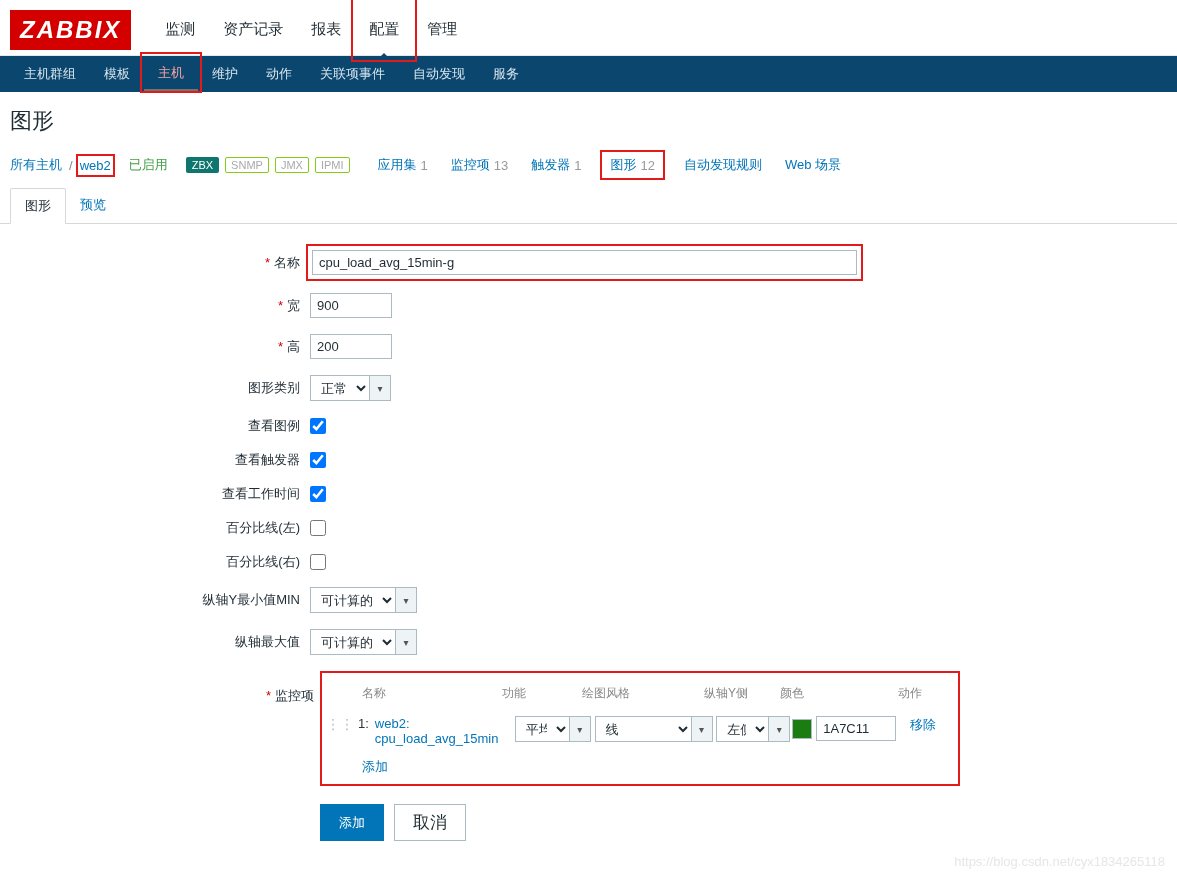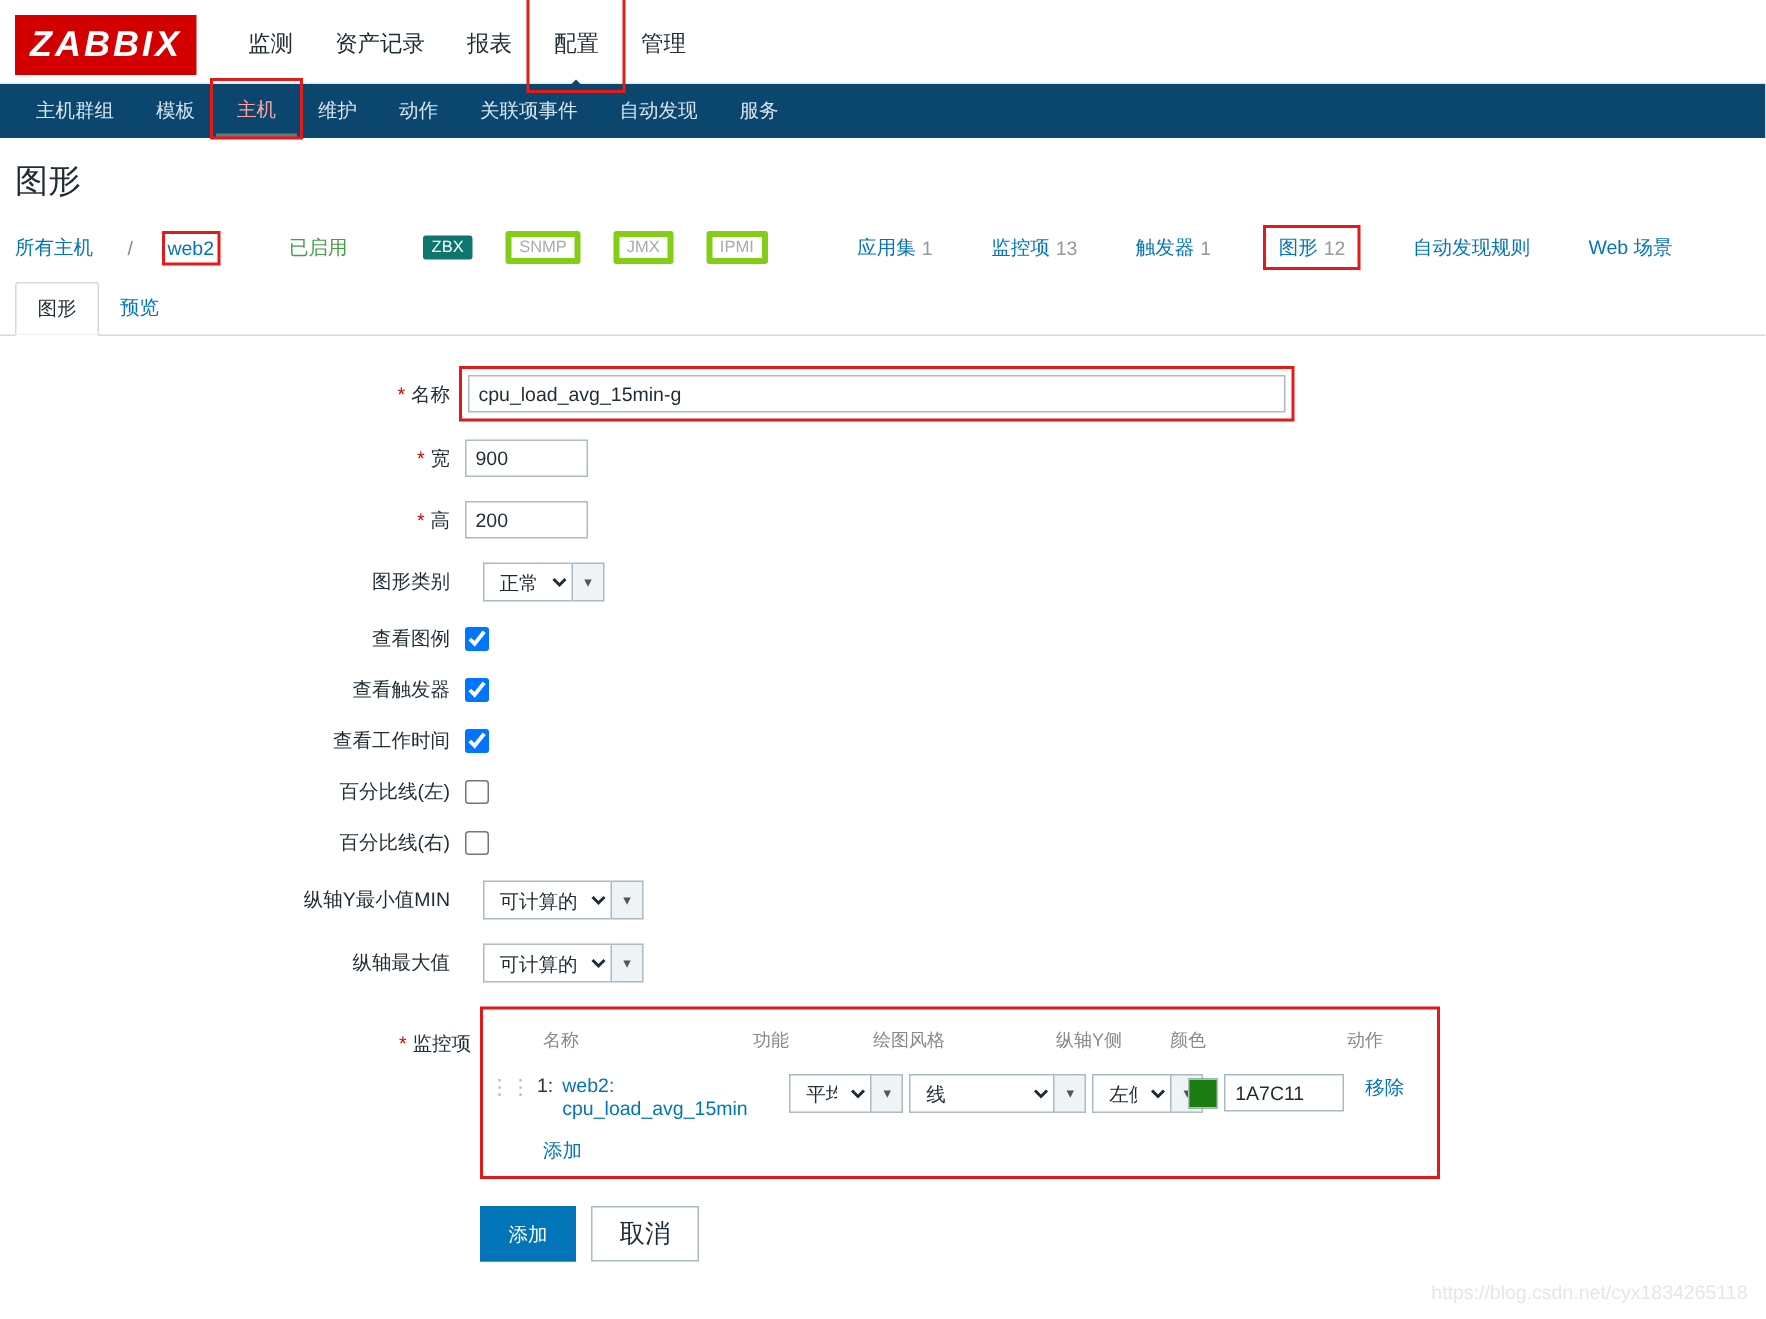--- a/index.html
+++ b/index.html
@@ -19,44 +19,44 @@
 
 
 .hl-red { position: relative; }
 .hl-red::before { content: ""; position: absolute; top: -4px; left: -4px; right: -4px; bottom: -4px; border: 2px solid #e31a1a; pointer-events: none; }
 
 
 .pagehead { padding: 14px 10px 8px 10px; }
 .pagehead h1 { font-size: 22px; font-weight: normal; }
 
 
-.hostrow { display: flex; align-items: center; gap: 23px; padding: 10px 10px 12px 10px; font-size: 13px; flex-wrap: wrap; }
+.hostrow { display: flex; align-items: center; gap: 7px; padding: 10px 10px 12px 10px; font-size: 13px; flex-wrap: wrap; }
 .sep { color: #888; }
 .status-enabled { color: #429e47; }
 .badge-zbx { background: #0f766e; color: #fff; padding: 2px 6px; font-size: 11px; border-radius: 2px; }
-.badge-grey { color: #aaa; border: 4px solid #84cc16; padding: 1px 5px; font-size: 11px; border-radius: 2px; margin-left: -1px; }
+.badge-grey { color: #aaa; border: 1px solid #84cc16; padding: 1px 5px; font-size: 11px; border-radius: 2px; margin-left: -1px; }
 .count { color: #999; margin-left: 4px; }
 .hostrow .block { margin-right: 16px; display: inline-flex; align-items: center; }
 
 
 .tabs { display: flex; border-bottom: 1px solid #d8d8d8; padding: 0 10px; }
 .tab { padding: 8px 14px; cursor: pointer; color: #0275b8; }
 .tab.active { border: 1px solid #d8d8d8; border-bottom: 1px solid #fff; margin-bottom: -1px; color: #1f2c33; border-radius: 2px 2px 0 0; }
 
 
 .form { padding: 24px 10px 10px 10px; }
 .form-row { display: flex; align-items: center; margin-bottom: 16px; }
 .form-label { width: 300px; text-align: right; padding-right: 10px; color: #1f2c33; }
 .req { color: #d40000; margin-right: 4px; }
 input[type="text"], select { border: 1px solid #acbbc2; padding: 4px 6px; font-size: 13px; color: #1f2c33; background: #fff; }
 input.name-input { width: 545px; }
 input.num { width: 82px; }
 select.sel { height: 26px; }
 .sel-btn { display: inline-flex; }
-.sel-btn select { border-right: none; margin-left: 12px; }
+.sel-btn select { border-right: none; }
 .sel-btn .dd { width: 22px; height: 26px; border: 1px solid #acbbc2; background: #eef3f5; display: flex; align-items: center; justify-content: center; font-size: 10px; color: #555; }
 input[type="checkbox"] { width: 16px; height: 16px; border: 1px solid #acbbc2; }
 
 
 .items-area { margin-left: 310px; width: 640px; border: 2px solid #e31a1a; padding: 12px 8px 8px 4px; position: relative; }
 .items-label-out { position: absolute; left: -78px; top: 14px; text-align: right; width: 70px; }
 .items-head { display: flex; font-size: 12px; color: #888; padding: 0 0 10px 36px; }
 .items-row { display: flex; align-items: flex-start; padding: 4px 0 4px 0; }
 .drag { color: #bbb; margin-right: 4px; cursor: move; font-size: 14px; }
 .idx { color: #333; margin-right: 6px; }

